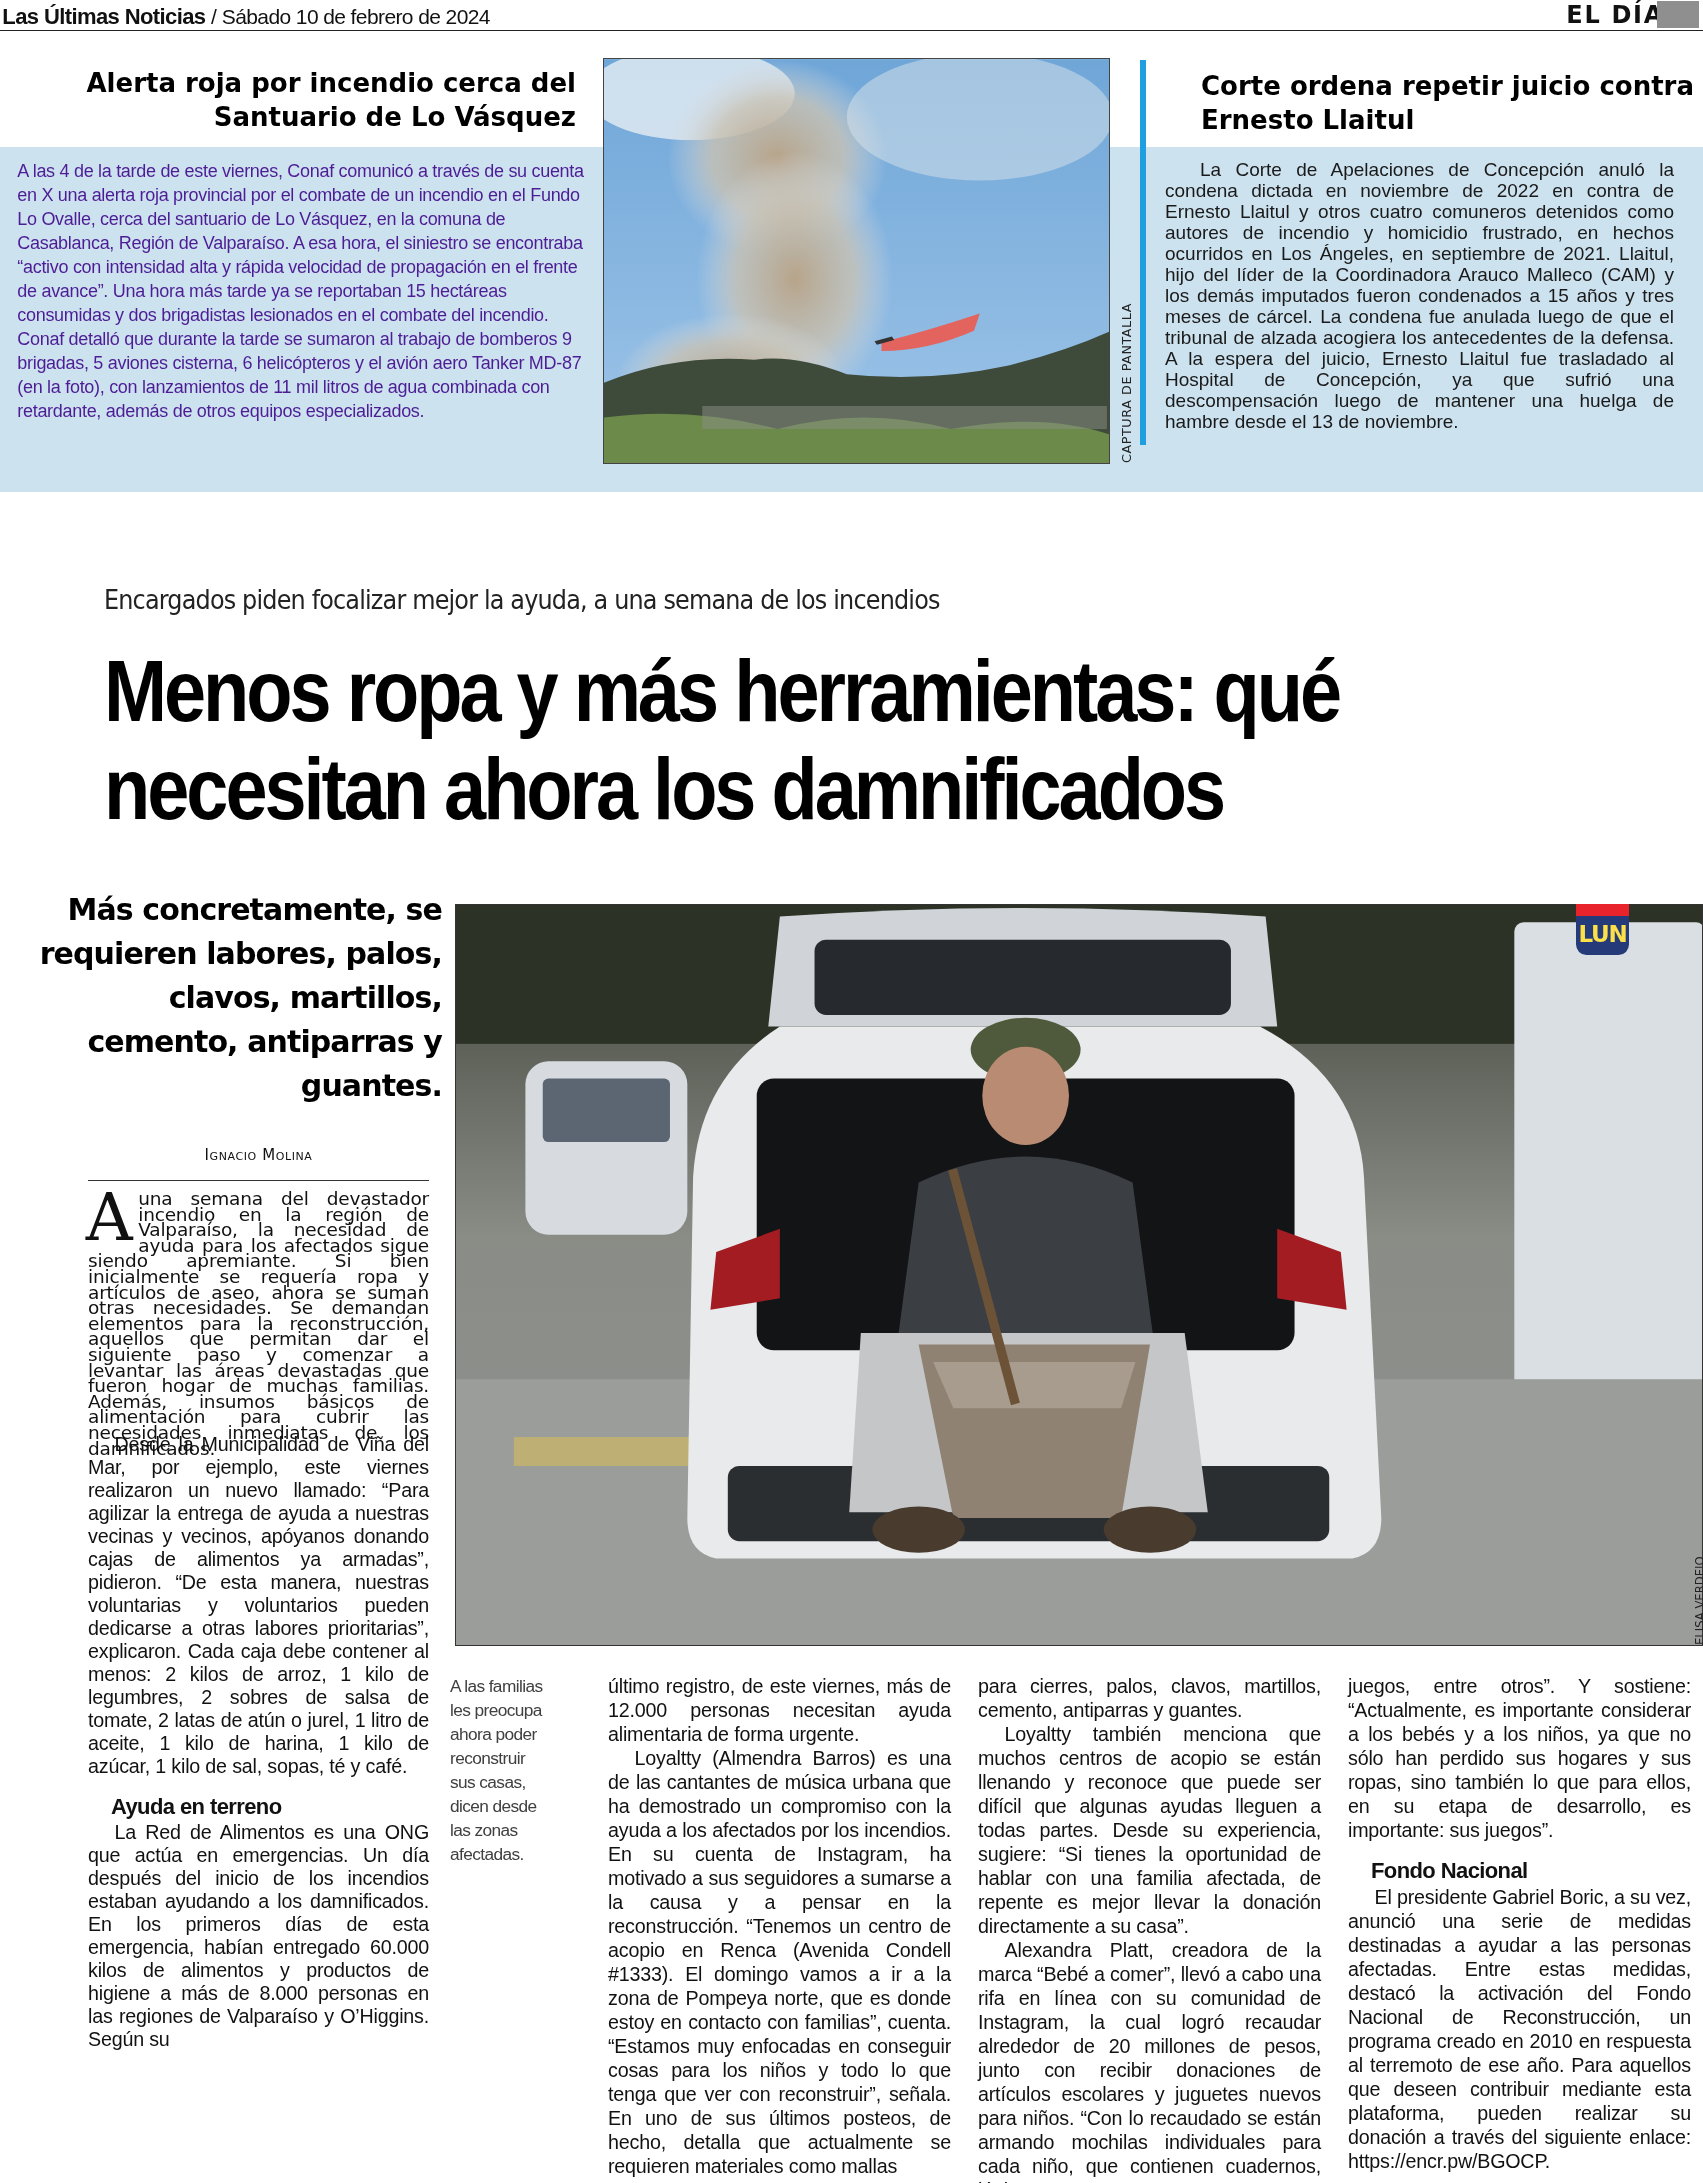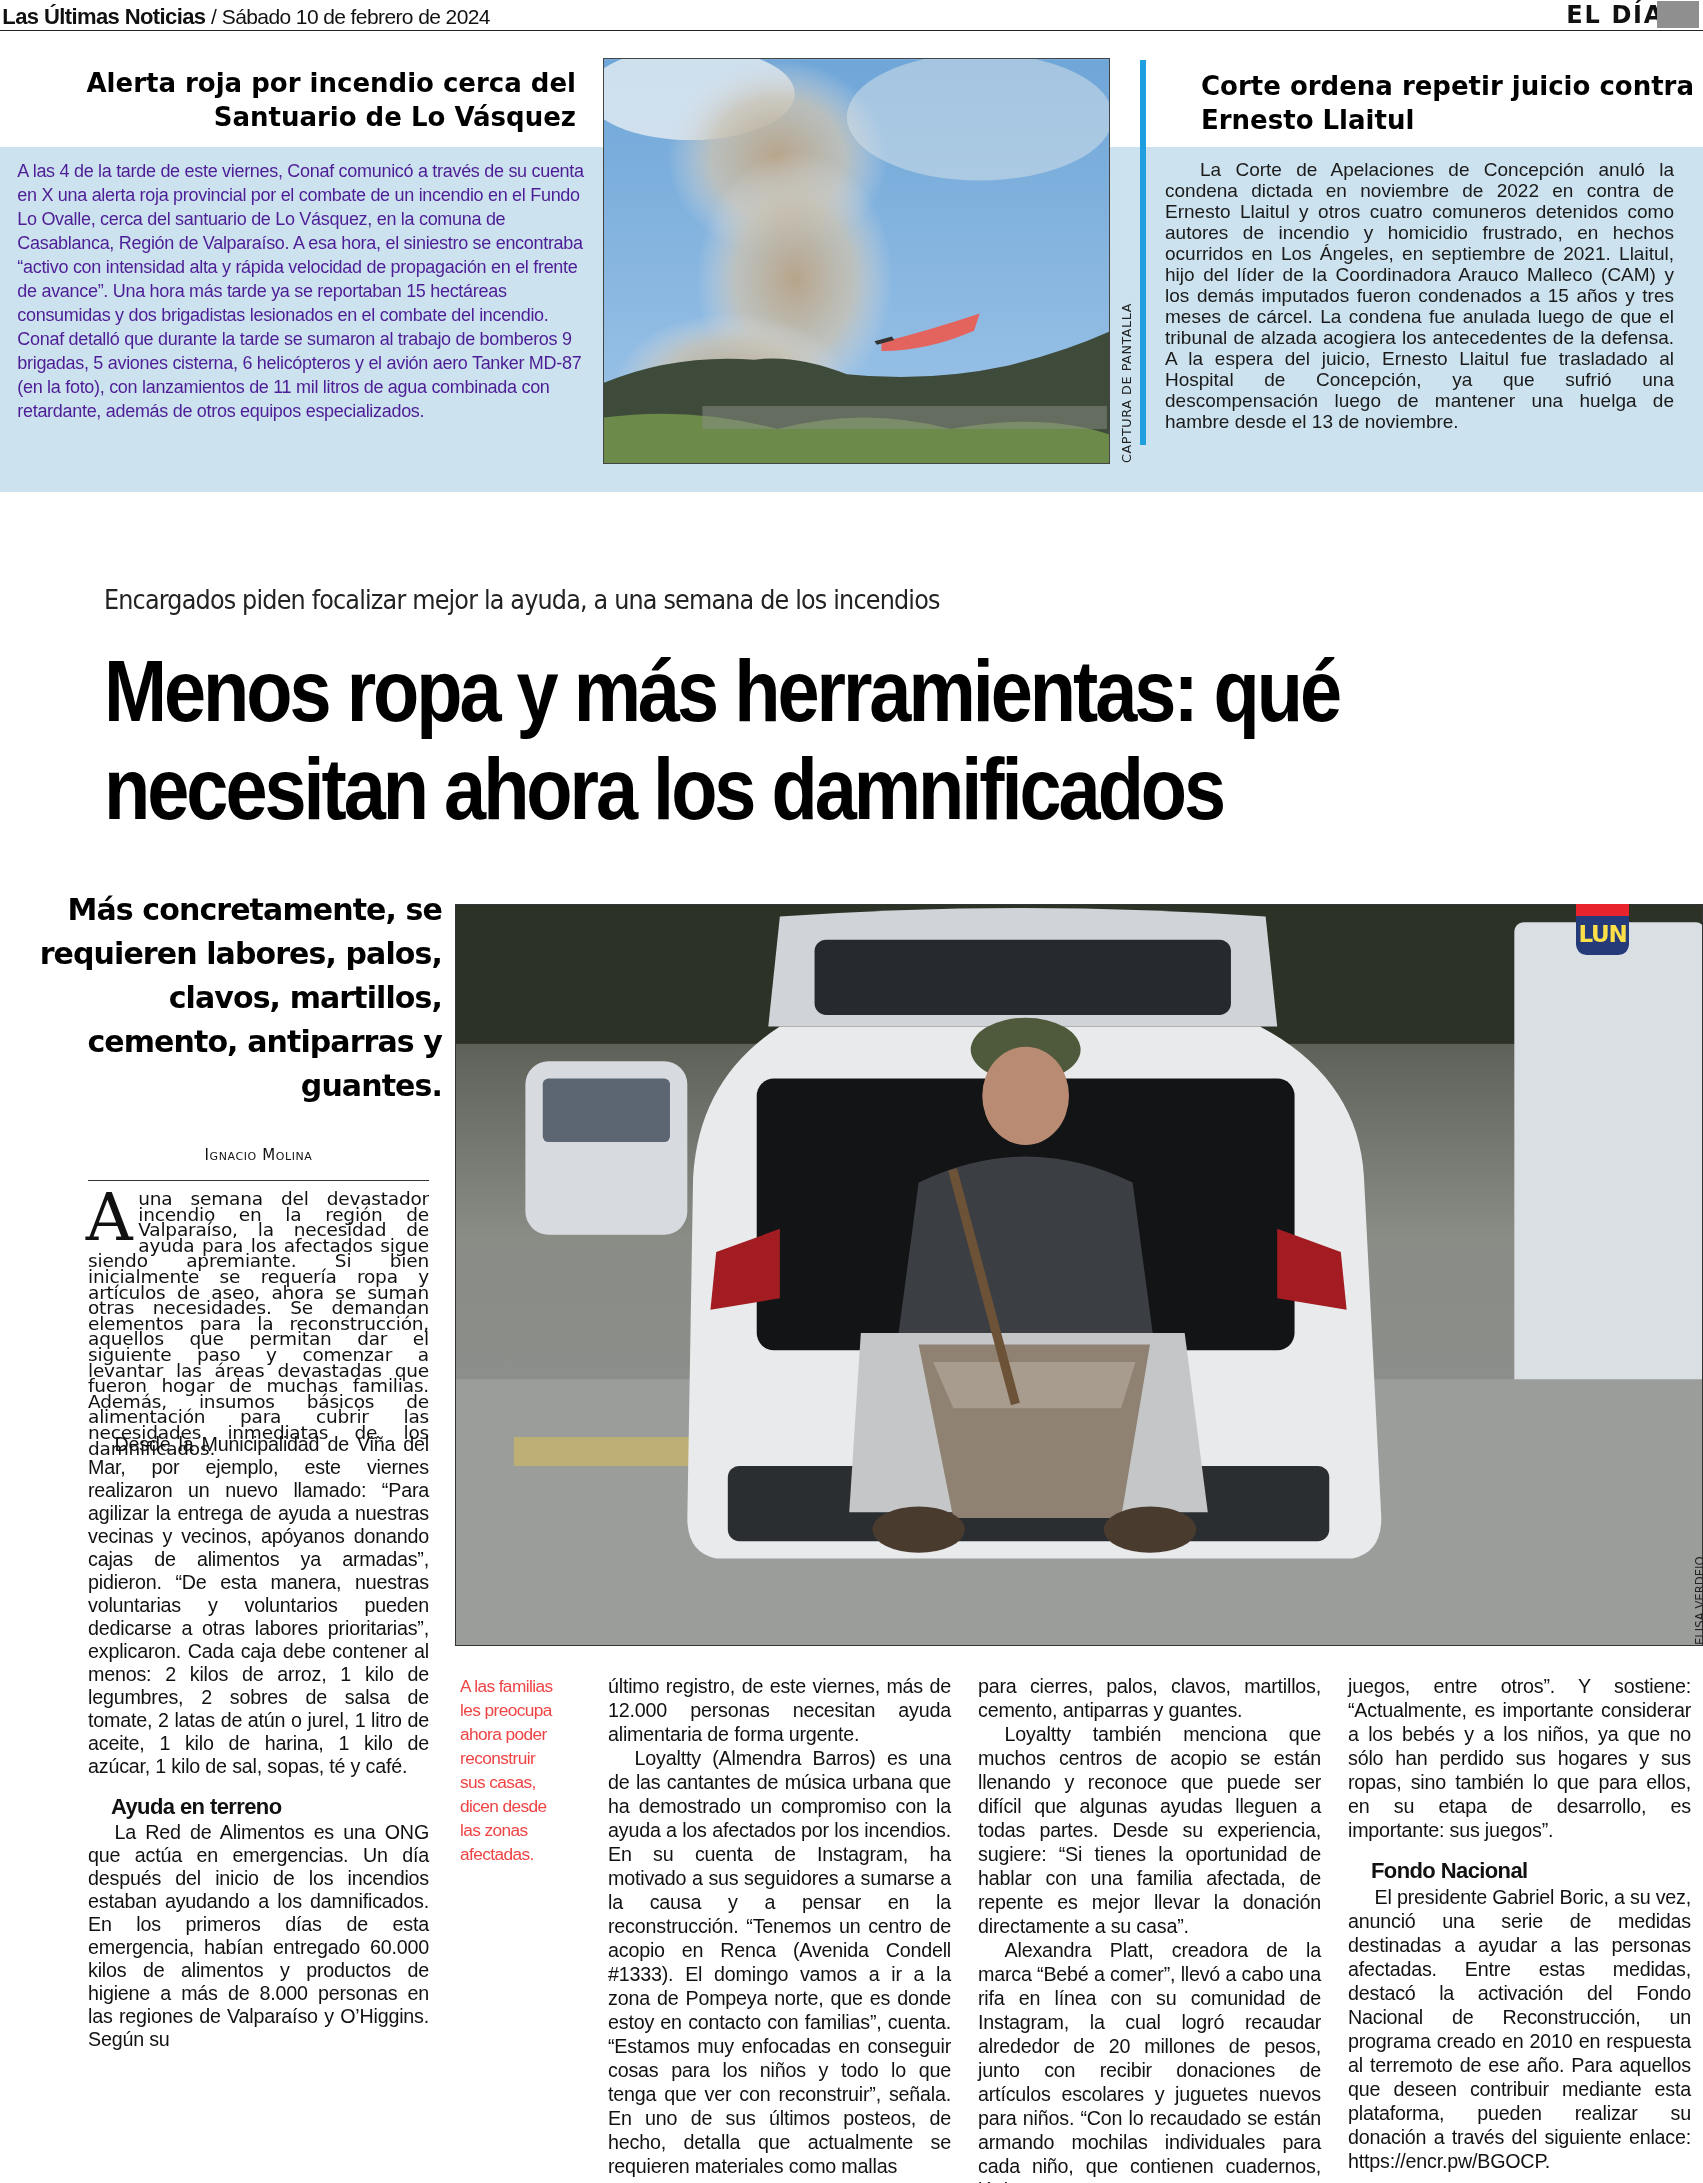--- a/index.html
+++ b/index.html
@@ -38,21 +38,21 @@
 
   .byline { position: absolute; left: 88px; top: 1146px; width: 341px; border-bottom: 1.2px solid #333; font-family: "DejaVu Sans", sans-serif; font-size: 15px; font-variant: small-caps; letter-spacing: 0.6px; padding-bottom: 16px; text-align: center; }
 
   .col { position: absolute; font-family: "Liberation Sans", sans-serif; font-size: 19.7px; line-height: 22.5px; text-align: justify; color: #111; letter-spacing: -0.2px; }
   .col p { text-indent: 26.6px; }
   .col p.noindent { text-indent: 0; }
   .col1-lead { left: 88px; top: 1191px; width: 341px; font-family: "DejaVu Sans", sans-serif; font-size: 18.5px; line-height: 15.6px; }
   .col1-lead .dropcap { float: left; font-family: "DejaVu Serif", serif; font-size: 65px; line-height: 51px; margin: 1.2px 5.8px 0 -2.3px; }
   .col1-rest { left: 88px; top: 1433px; width: 341px; line-height: 23px; }
   .subhead { font-family: "Liberation Sans", sans-serif; font-weight: bold; font-size: 22px; line-height: 28px; padding-left: 23px; margin: 15px 0 0 0; letter-spacing: -0.6px; text-indent: 0 !important; }
-  .caption { position: absolute; left: 460px; top: 1674px; width: 93px; font-family: "Liberation Sans", sans-serif; font-size: 17.3px; line-height: 24px; color: #ef4444; letter-spacing: -0.6px; }
+  .caption { position: absolute; left: 450px; top: 1674px; width: 93px; font-family: "Liberation Sans", sans-serif; font-size: 17.3px; line-height: 24px; color: #404040; letter-spacing: -0.6px; }
   .col2 { left: 608px; top: 1674px; width: 343px; line-height: 24px; }
   .col3 { left: 978px; top: 1674px; width: 343px; line-height: 24px; }
   .col4 { left: 1348px; top: 1674px; width: 343px; line-height: 24px; }
 </style>
 </head>
 <body>
 
 <div class="masthead">
   <div class="pub">
     <span>Las Últimas Noticias</span>

